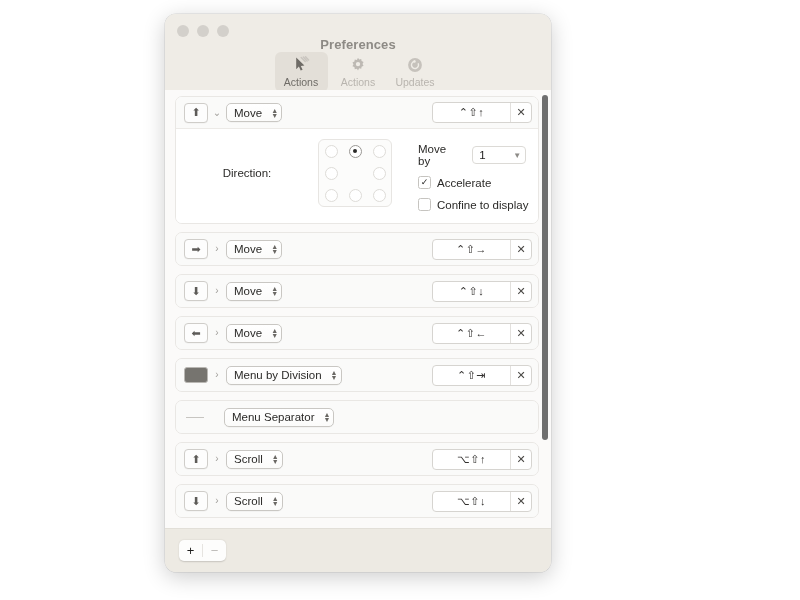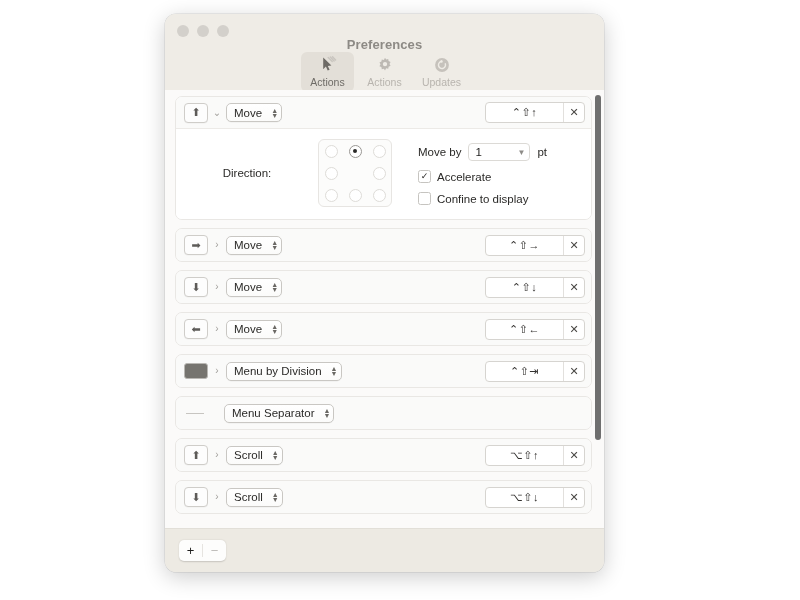--- a/index.html
+++ b/index.html
@@ -17,21 +17,21 @@
     width: 800px;
     height: 600px;
     overflow: hidden;
   }
 
   
   .window {
     position: absolute;
     left: 165px;
     top: 14px;
-    width: 439px;
+    width: 386px;
     height: 558px;
     border-radius: 11px;
     background: #f3f1ec;
     box-shadow: 0 5px 22px rgba(0,0,0,0.20), 0 0 0 0.5px rgba(0,0,0,0.13);
     overflow: hidden;
     display: flex;
     flex-direction: column;
   }
 
   
@@ -312,21 +312,21 @@
   .dir-right {
     padding-top: 4px;
     display: flex;
     flex-direction: column;
     gap: 9px;
     margin-left: 16px;
   }
   .moveby-line {
     display: flex;
     align-items: center;
-    gap: 7px;
+    gap: 18px;
     font-size: 11.5px;
     color: #2b2a28;
   }
   .combo {
     width: 62px;
     height: 18px;
     border: 1px solid #dcdad6;
     border-radius: 4px;
     background: #ffffff;
     display: flex;

